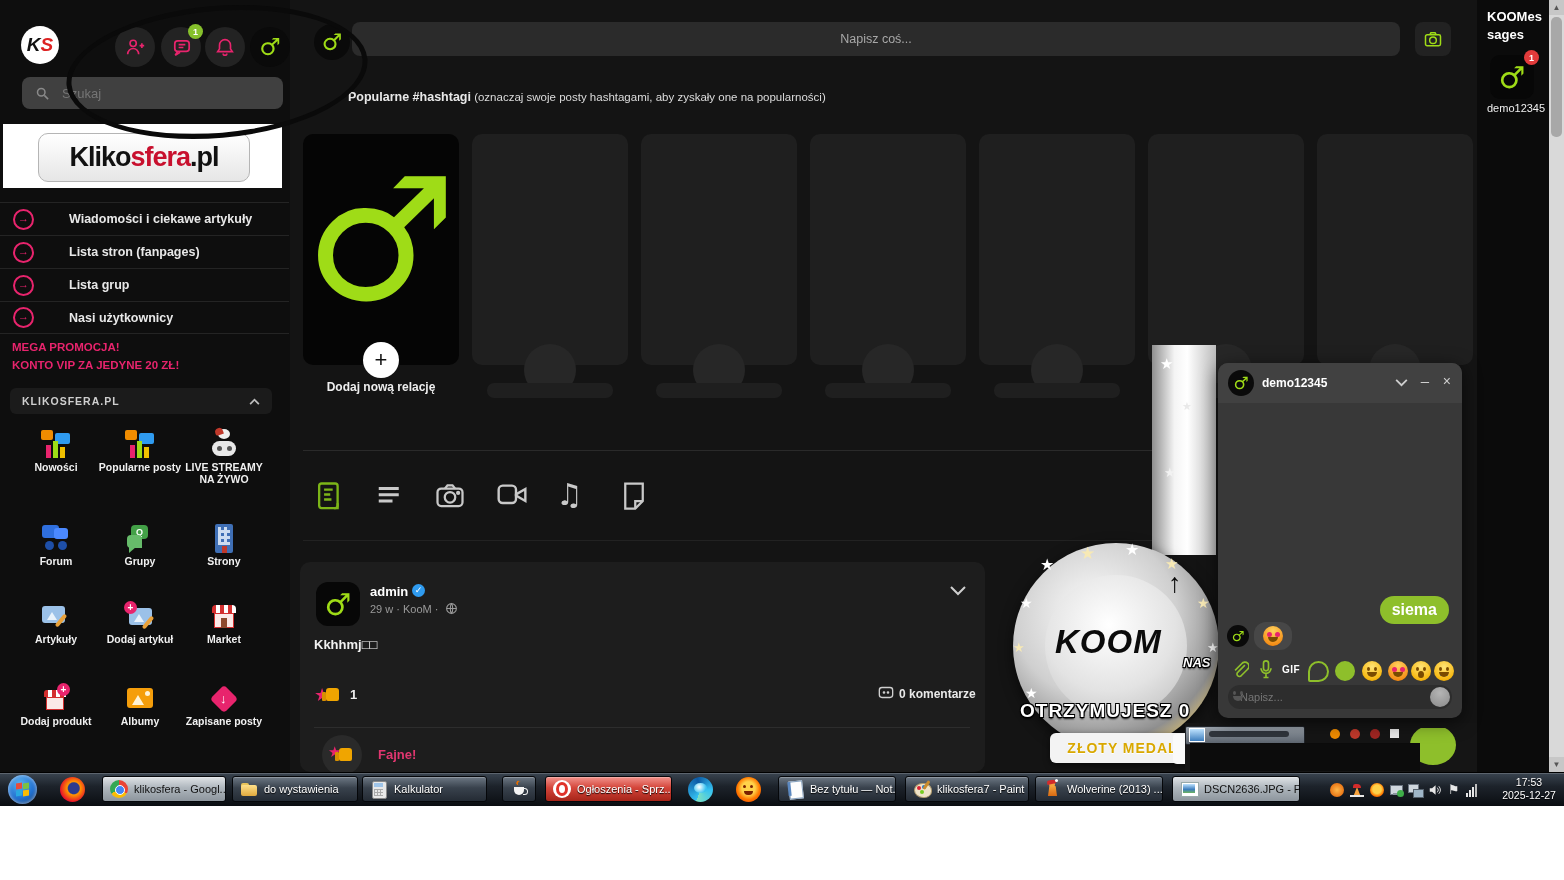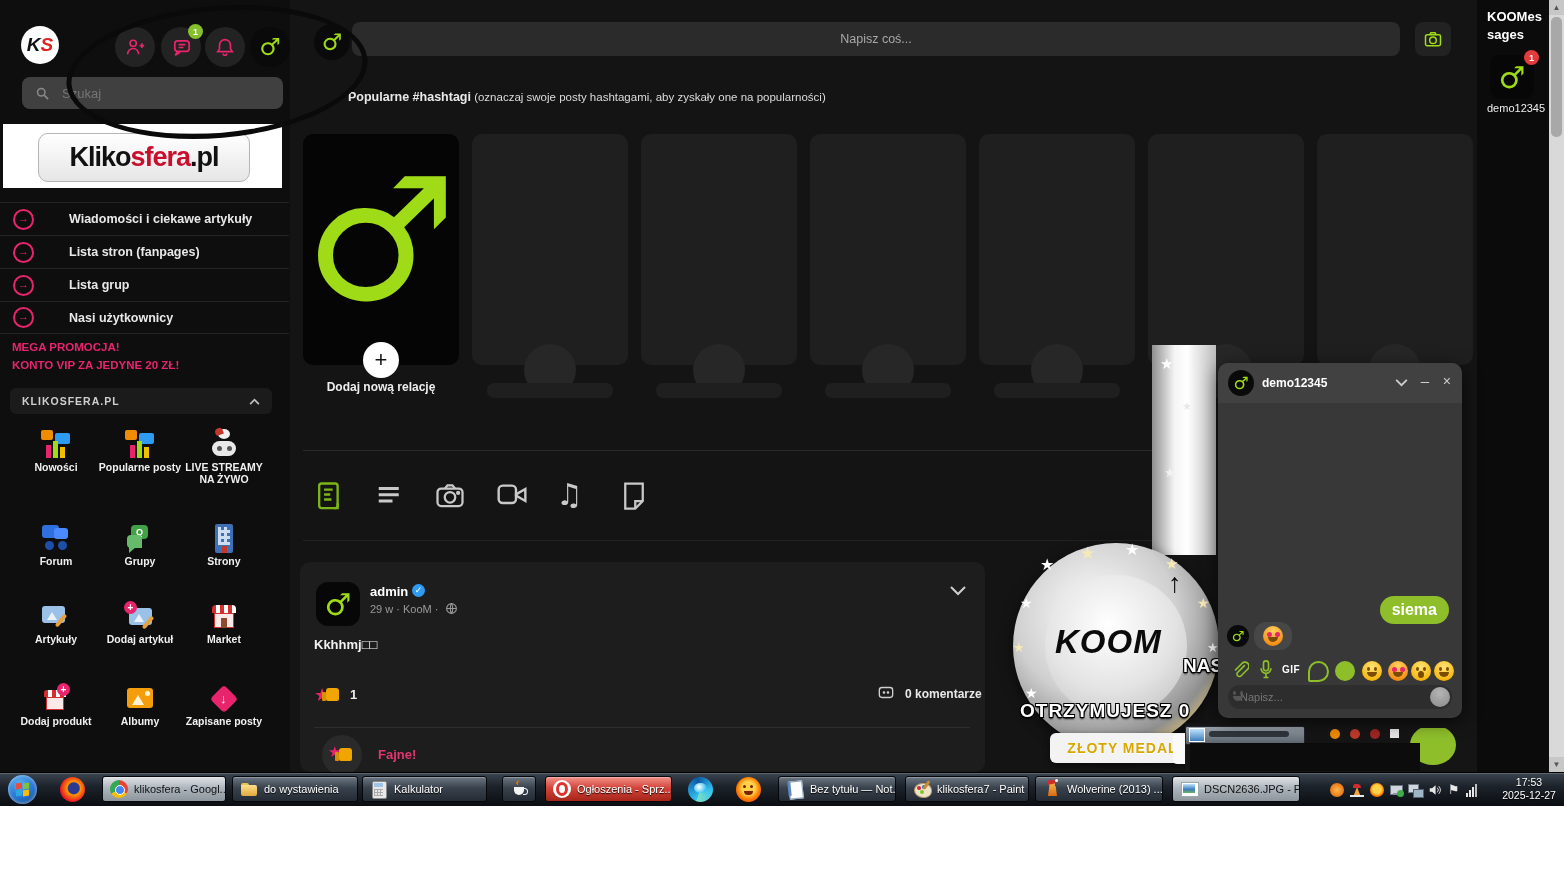--- a/index.html
+++ b/index.html
@@ -383,21 +383,21 @@
           </svg>
 
         <div class="abs" style="left:14px;top:75px;color:#f2f2f2;font-size:13px;font-weight:bold;">Kkhhmj□□</div>
 
         <div class="abs" style="left:16px;top:120px;width:26px;height:26px;">
           <span style="position:absolute;left:-2px;top:2px;color:#e8246d;font-family:'DejaVu Sans',sans-serif;font-size:18px;">★</span>
           <span class="thumb" style="position:absolute;left:10px;top:6px;"></span>
         </div>
         <div class="abs" style="left:50px;top:125px;color:#eee;font-size:13px;font-weight:bold;">1</div>
 
-        <div class="abs" style="left:578px;top:124px;display:flex;align-items:center;gap:11px;color:#e9e9e9;font-size:12px;font-weight:bold;">
+        <div class="abs" style="left:578px;top:124px;display:flex;align-items:center;gap:5px;color:#e9e9e9;font-size:12px;font-weight:bold;">
           <svg width="16" height="15" viewBox="0 0 24 22" fill="none" stroke="#cfcfcf" stroke-width="2">
             <rect x="2" y="2" width="20" height="15" rx="4"></rect>
               <circle cx="9" cy="9.5" r="1" fill="#cfcfcf"></circle>
               <circle cx="15" cy="9.5" r="1" fill="#cfcfcf"></circle>
           </svg>
           <span>0 komentarze</span>
         </div>
 
         <div class="abs" style="left:14px;top:165px;width:656px;border-top:1px solid #2d2d2d;"></div>
 
@@ -425,21 +425,21 @@
       <span class="star" style="left:140px;top:200px;font-size:16px;color:#fff;">★</span>
       <span class="star" style="left:180px;top:215px;font-size:15px;color:#f7e9b5;">★</span>
       <span class="star" style="left:35px;top:255px;font-size:14px;color:#fff;">★</span>
       <span class="star" style="left:212px;top:255px;font-size:14px;color:#f7e9b5;">★</span>
       <span class="star" style="left:28px;top:300px;font-size:13px;color:#f7e9b5;">★</span>
       <span class="star" style="left:222px;top:300px;font-size:13px;color:#fff;">★</span>
       <span class="star" style="left:40px;top:345px;font-size:14px;color:#fff;">★</span>
       <div class="abs" style="left:70px;top:283px;width:130px;color:#0b0b0b;font-weight:900;font-size:33px;letter-spacing:1px;font-style:italic;">KOOM</div>
       <div class="abs" style="left:183px;top:228px;color:#0a0a0a;font-size:27px;font-weight:900;">↑</div>
       <div class="abs outline-txt" style="left:35px;top:360px;font-size:19px;letter-spacing:1px;">OTRZYMUJESZ 0</div>
-      <div class="abs outline-txt" style="left:198px;top:315px;font-size:19px;">NAS</div>
+      <div class="abs outline-txt" style="left:198px;top:315px;font-size:13px;font-style:italic;">NAS</div>
       <div class="abs" style="left:65px;top:393px;width:145px;height:30px;background:#f3f3f3;border-radius:6px;box-shadow:0 2px 6px rgba(0,0,0,.5);
            display:flex;align-items:center;justify-content:center;color:#d9a800;font-weight:900;font-size:14px;letter-spacing:1px;text-shadow:0 1px 0 #fff;">ZŁOTY MEDAL</div>
       <div class="abs" style="left:188px;top:394px;width:20px;height:30px;background:#fafafa;border-radius:4px;"></div>
     </div>
 
     <div class="abs" style="left:1185px;top:723px;width:292px;height:49px;background:#151515;z-index:7;">
       <b class="abs" style="left:0;top:3px;width:118px;height:17px;background:linear-gradient(#9aa2ab,#5a626c);border:1px solid #20242a;border-radius:2px;"></b>
       <b class="abs" style="left:4px;top:5px;width:14px;height:12px;background:linear-gradient(#bfe3ff,#3d7dbd);border:1px solid #fff;"></b>
       <b class="abs" style="left:24px;top:8px;width:80px;height:6px;background:#30353c;border-radius:3px;"></b>
       <b class="abs" style="left:145px;top:6px;width:10px;height:10px;background:#f08c00;border-radius:50%;"></b>

